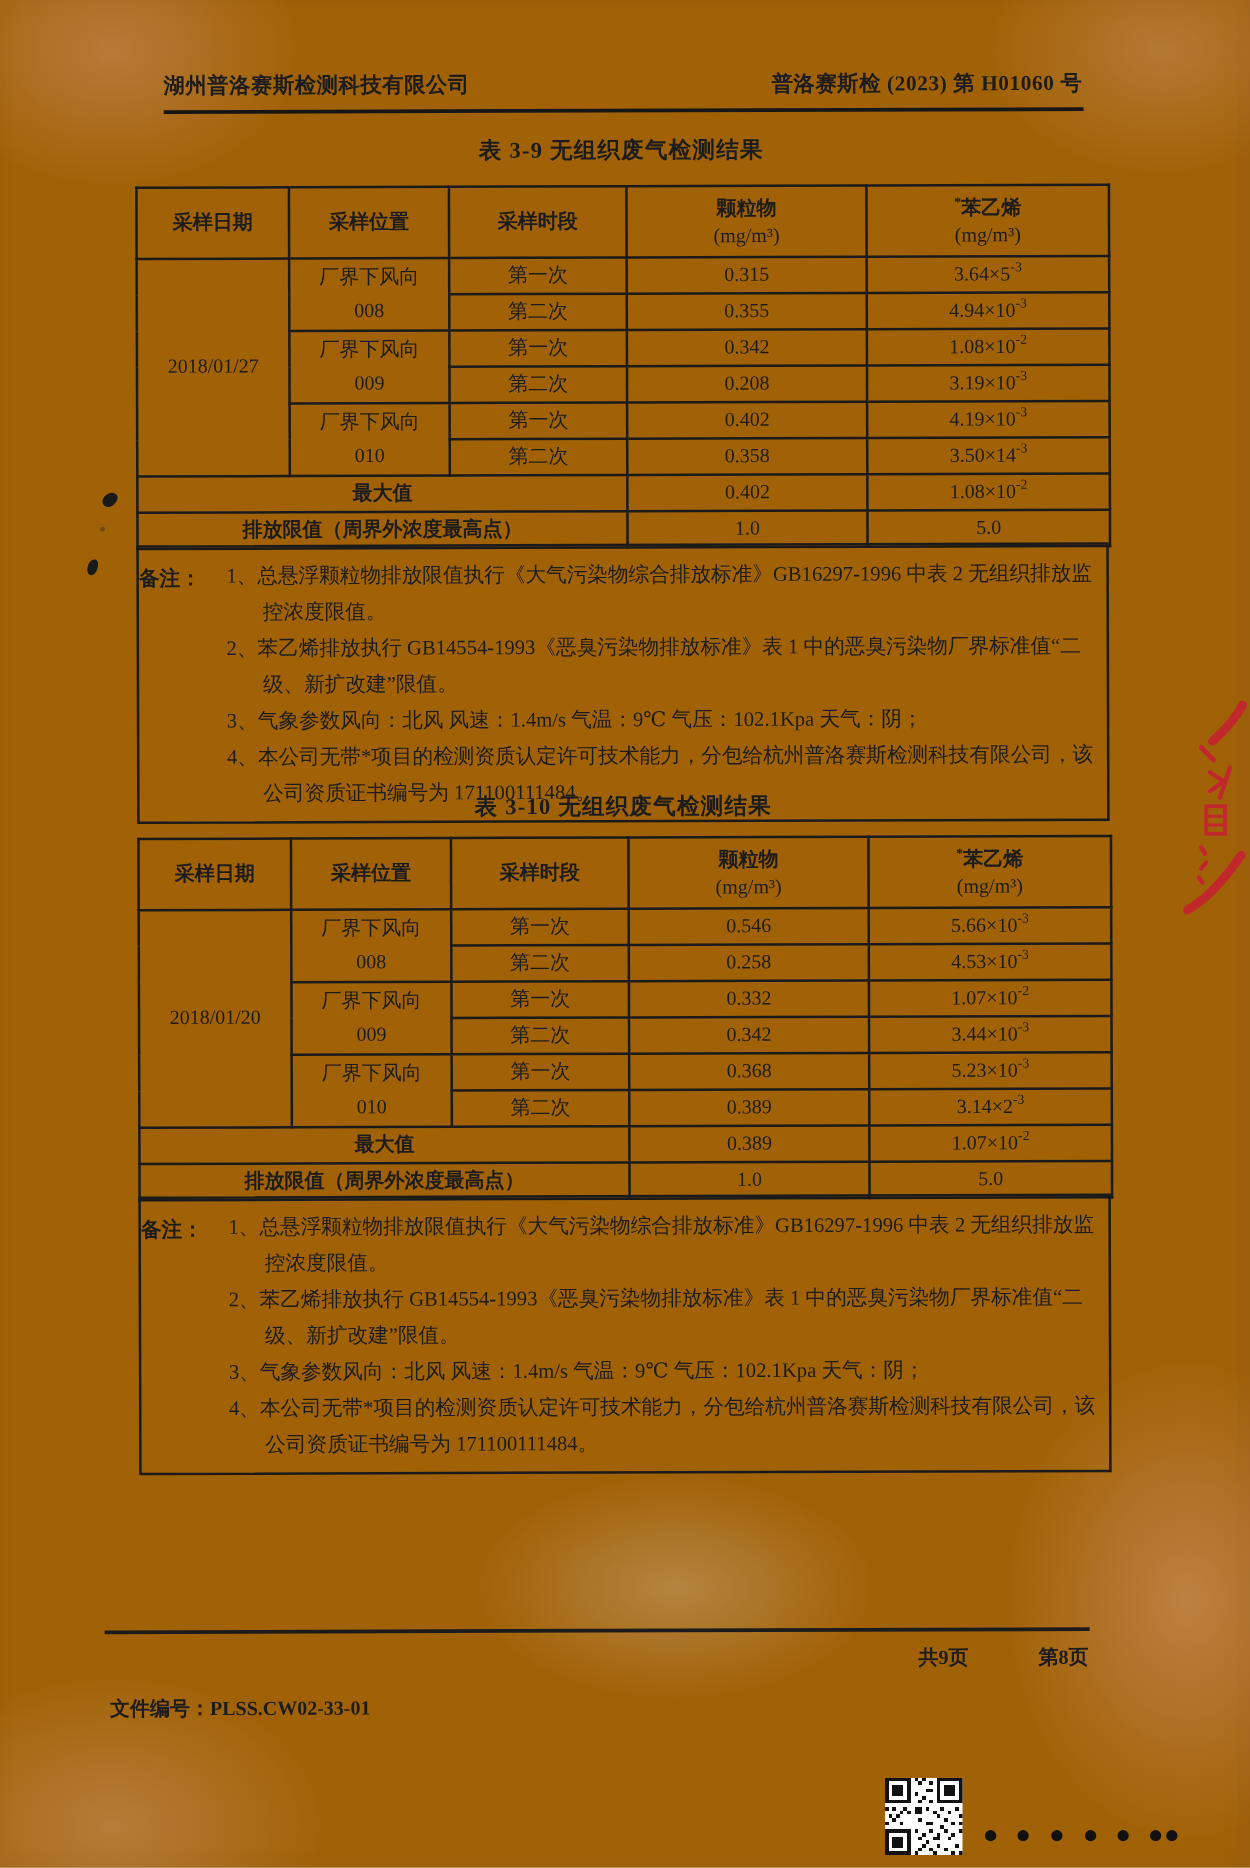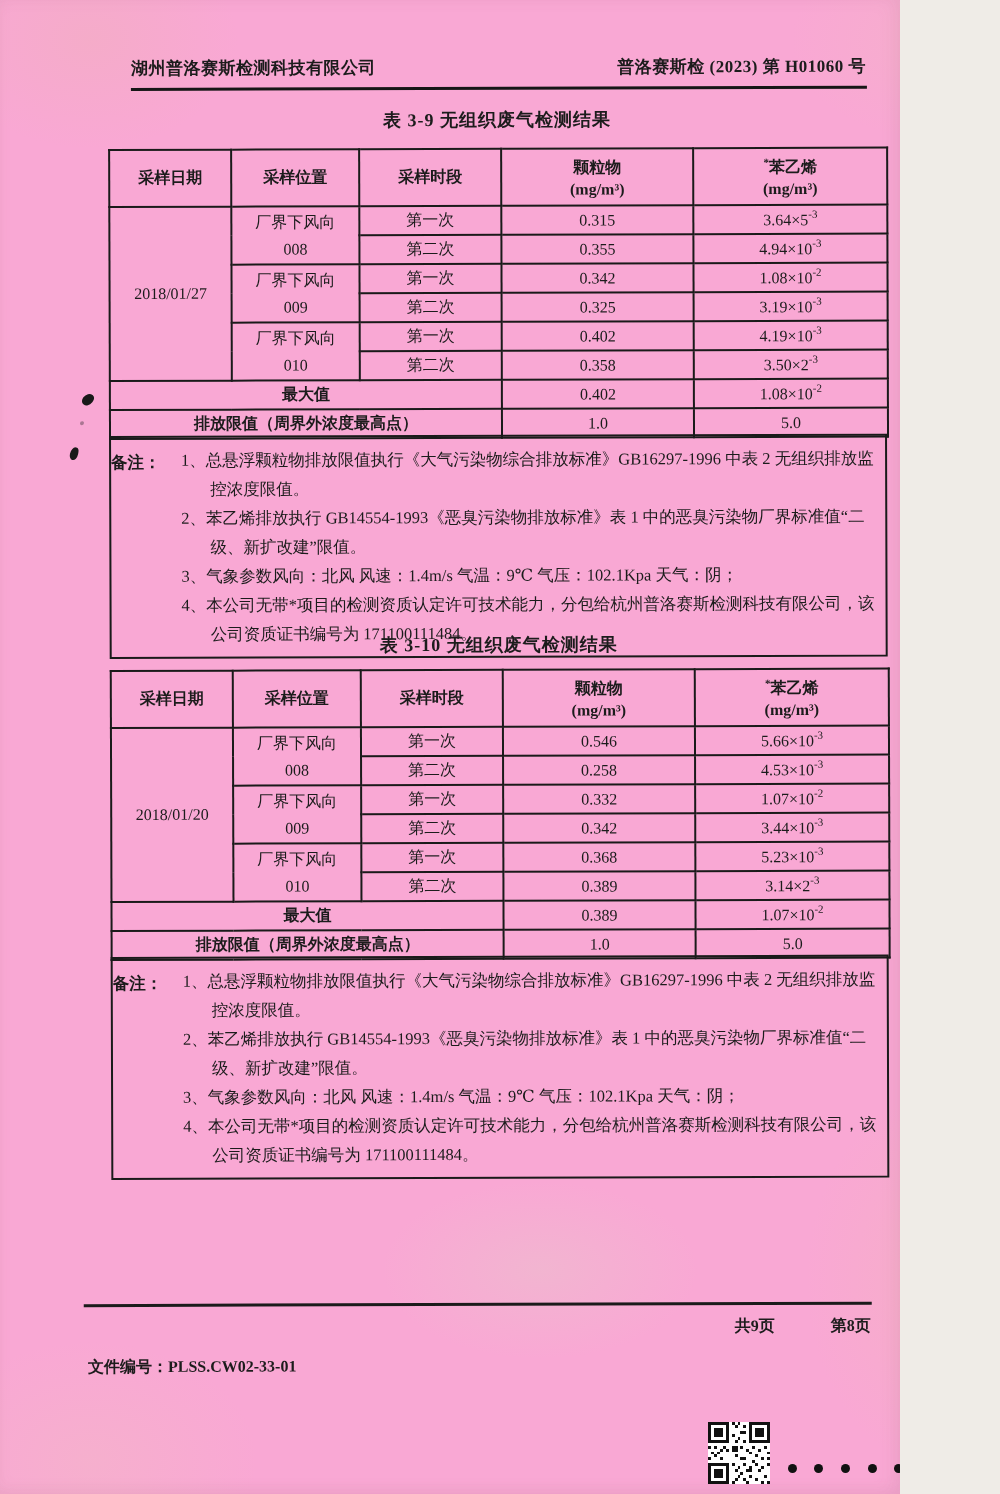--- a/index.html
+++ b/index.html
@@ -3,22 +3,22 @@
 <meta charset="utf-8">
 <style>
   * { margin:0; padding:0; box-sizing:border-box; }
   html,body { width:1000px; height:1494px; }
   body {
     font-family:"Liberation Serif","DejaVu Serif",serif;
     color:#1c1c1c;
     background:#efece7;
   }
   .page {
-    position:relative; width:900px; height:1494px; overflow:hidden;
-    background:#f9a8d4;
+    position:relative; width:1000px; height:1494px; overflow:hidden;
+    background:#a16207;
     box-shadow: inset -8px 0 16px rgba(120,90,80,0.07), inset 0 -6px 14px rgba(120,90,80,0.05);
   }
   .blotch { position:absolute; pointer-events:none; border-radius:50%; }
   .blotch.b1 { left:-60px; top:-70px; width:300px; height:220px;
     background:radial-gradient(ellipse at center, rgba(235,180,175,0.30), rgba(235,180,175,0) 70%); }
   .blotch.b2 { left:790px; top:-60px; width:280px; height:200px;
     background:radial-gradient(ellipse at center, rgba(238,190,185,0.25), rgba(238,190,185,0) 70%); }
   .blotch.b3 { left:800px; top:1080px; width:300px; height:400px;
     background:radial-gradient(ellipse at center, rgba(240,185,178,0.35), rgba(240,185,178,0) 68%); }
   .blotch.b4 { left:-80px; top:1340px; width:340px; height:240px;
@@ -45,21 +45,21 @@
   table.report { position:absolute; left:110px; width:778px;
     border-collapse:collapse; table-layout:fixed; background:transparent; }
   .t1 { top:148px; } .t2 { top:669px; }
   table.report th, table.report td {
     border:2px solid #1a1a1a; text-align:center; vertical-align:middle;
     font-size:16px; padding:0 2px; }
   table.report th { font-weight:bold; }
   tr.hrow  { height:57px; }
   tr.drow  { height:29px; }
   .hname { display:block; line-height:1.45; }
-  .hunit { display:block; line-height:1.2; font-weight:bold; }
+  .hunit { display:block; line-height:1.2; font-weight:normal; }
   .loc-line { display:block; line-height:27px; }
   sup { font-size:11px; }
   .sty sup { position:relative; top:-1px; }
   .lbl-bold { font-weight:bold; }
 
   
   .notes { position:absolute; left:110px; width:778px; border:2px solid #1a1a1a;
     padding:8px 10px 8px 12px; background:transparent; }
   .n1 { top:435px; min-height:197px; }
   .n2 { top:956px; min-height:196px; }
@@ -147,36 +147,36 @@
         <td rowspan="2">
           <span class="loc-line">厂界下风向</span>
           <span class="loc-line">009</span>
         </td>
         <td>第一次</td>
         <td>0.342</td>
         <td class="sty"><span>1.08×10</span><sup>-2</sup></td>
       </tr>
       <tr class="drow">
         <td>第二次</td>
-        <td>0.325</td>
+        <td>0.208</td>
         <td class="sty"><span>3.19×10</span><sup>-3</sup></td>
       </tr>
       <tr class="drow">
         <td rowspan="2">
           <span class="loc-line">厂界下风向</span>
           <span class="loc-line">010</span>
         </td>
         <td>第一次</td>
         <td>0.402</td>
         <td class="sty"><span>4.19×10</span><sup>-3</sup></td>
       </tr>
       <tr class="drow">
         <td>第二次</td>
         <td>0.358</td>
-        <td class="sty"><span>3.50×2</span><sup>-3</sup></td>
+        <td class="sty"><span>3.50×14</span><sup>-3</sup></td>
       </tr>
       <tr class="drow">
         <td colspan="3" class="lbl-bold">最大值</td>
         <td>0.402</td>
         <td class="sty"><span>1.08×10</span><sup>-2</sup></td>
       </tr>
       <tr class="drow">
         <td colspan="3" class="lbl-bold">排放限值（周界外浓度最高点）</td>
         <td>1.0</td>
         <td>5.0</td>

